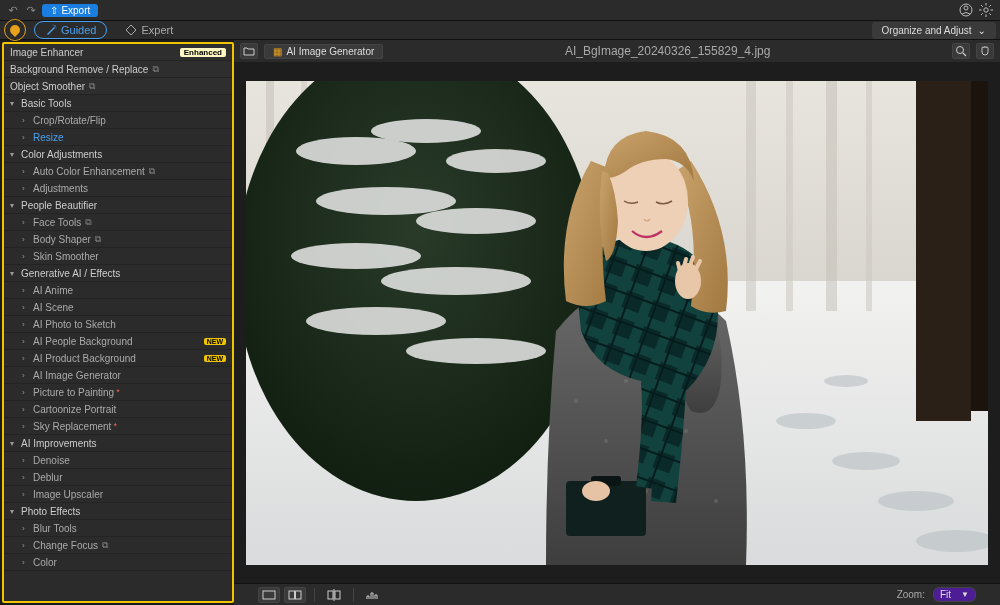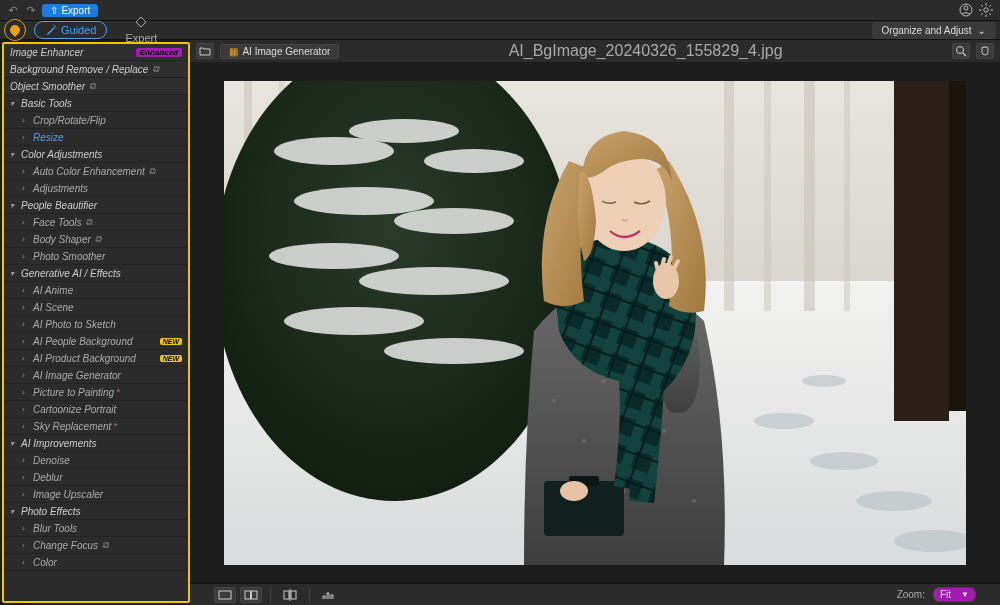--- a/index.html
+++ b/index.html
@@ -12,61 +12,61 @@
   .topbar .export-btn { background: #1a7de0; color: #fff; padding: 1px 8px; border-radius: 3px; font-size: 10px; display: flex; align-items: center; gap: 3px; cursor: pointer; }
   .topbar .spacer { flex: 1; }
   .topbar .right-icon { width: 16px; height: 16px; color: #bbb; display: flex; align-items: center; justify-content: center; cursor: pointer; }
 
   
   .modebar { height: 20px; background: #2b2b2b; border-top: 1px solid #111; border-bottom: 1px solid #111; display: flex; align-items: center; padding: 0 4px; gap: 8px; }
   .logo { width: 22px; height: 22px; border-radius: 50%; border: 1.5px solid #e8a11a; display: flex; align-items: center; justify-content: center; }
   .logo-inner { width: 10px; height: 10px; background: #e8a11a; border-radius: 50% 50% 50% 0; transform: rotate(-45deg); }
   .mode-tab { display: flex; align-items: center; gap: 4px; padding: 2px 10px; border-radius: 10px; font-size: 11px; cursor: pointer; }
   .mode-tab.active { border: 1px solid #4aa0f0; color: #4aa0f0; }
-  .mode-tab.inactive { color: #aaa; flex-direction: column; }
+  .mode-tab.inactive { color: #aaa; }
   .modebar .spacer { flex: 1; }
   .organize-btn { background: #3a3a3a; padding: 3px 10px; border-radius: 3px; display: flex; align-items: center; gap: 6px; cursor: pointer; color: #ddd; font-size: 10px; }
 
   
   .main { flex: 1; display: flex; overflow: hidden; }
 
   
-  .sidebar { width: 188px; background: #2b2b2b; border: 2px solid #f0c400; border-radius: 2px; margin: 2px 0 2px 2px; overflow-y: auto; scrollbar-width: none; font-style: italic; }
+  .sidebar { width: 232px; background: #2b2b2b; border: 2px solid #f0c400; border-radius: 2px; margin: 2px 0 2px 2px; overflow-y: auto; scrollbar-width: none; }
   .sidebar::-webkit-scrollbar { display: none; }
   .side-row { display: flex; align-items: center; height: 17px; padding: 0 6px; border-bottom: 1px solid #232323; font-size: 10px; cursor: pointer; }
   .side-header { color: #ccc; background: #2e2e2e; }
   .side-section { color: #ccc; }
   .side-item { padding-left: 18px; color: #aaa; }
   .side-item.active { color: #4aa0f0; }
   .chev { width: 8px; display: inline-block; font-size: 8px; color: #999; margin-right: 3px; }
-  .badge-enh { background: #a21caf; color: #000; padding: 0 4px; border-radius: 2px; font-size: 8px; margin-left: auto; font-weight: bold; }
+  .badge-enh { background: #fef9c3; color: #000; padding: 0 4px; border-radius: 2px; font-size: 8px; margin-left: auto; font-weight: bold; }
   .badge-new { background: #f0c400; color: #000; padding: 0 3px; border-radius: 2px; font-size: 7px; margin-left: auto; font-weight: bold; }
   .ext-icon { margin-left: 4px; font-size: 9px; color: #888; }
   .star { color: #d65; margin-left: 2px; font-size: 9px; }
 
   
   .canvas-area { flex: 1; display: flex; flex-direction: column; background: #1d1d1d; }
   .canvas-top { height: 22px; display: flex; align-items: center; padding: 0 6px; gap: 6px; background: #2b2b2b; }
   .ct-btn { width: 18px; height: 16px; background: #3a3a3a; border: 1px solid #444; border-radius: 2px; display: flex; align-items: center; justify-content: center; font-size: 10px; cursor: pointer; color: #ccc; }
   .ct-label-box { background: #3a3a3a; border: 1px solid #444; border-radius: 2px; padding: 1px 8px; display: flex; align-items: center; gap: 4px; font-size: 10px; color: #ddd; }
   .canvas-top .spacer { flex: 1; }
-  .canvas-top .fname { color: #aaa; font-size: 16px; }
+  .canvas-top .fname { color: #aaa; font-size: 12px; }
 
   .canvas { flex: 1; background: #1d1d1d; display: flex; align-items: center; justify-content: center; padding: 6px; }
   .photo { width: 742px; height: 484px; background: #333; position: relative; overflow: hidden; }
 
   
 
   
   .bottombar { height: 22px; background: #2b2b2b; border-top: 1px solid #111; display: flex; align-items: center; padding: 0 24px; gap: 4px; }
   .bb-btn { width: 22px; height: 16px; background: #3a3a3a; border: 1px solid #444; border-radius: 2px; display: flex; align-items: center; justify-content: center; font-size: 9px; cursor: pointer; color: #ccc; }
   .bb-sep { width: 1px; height: 14px; background: #444; margin: 0 4px; }
   .bottombar .spacer { flex: 1; }
   .zoom-label { color: #aaa; font-size: 10px; margin-right: 4px; }
-  .zoom-sel { background: #a21caf; border: 1px solid #444; border-radius: 6px; padding: 1px 6px; font-size: 10px; color: #ddd; display: flex; align-items: center; gap: 10px; cursor: pointer; }
+  .zoom-sel { background: #4c1d95; border: 1px solid #444; border-radius: 6px; padding: 1px 6px; font-size: 10px; color: #ddd; display: flex; align-items: center; gap: 10px; cursor: pointer; }
 
   svg { display: block; }
 </style>
 </head>
 <body>
 
 <div class="app">
 
   <div class="topbar">
     <div class="icon-btn">↶</div>
@@ -184,21 +184,21 @@
         <span>Face Tools</span>
         <span class="ext-icon">⧉</span>
       </div>
       <div class="side-row side-item">
         <span class="chev">›</span>
         <span>Body Shaper</span>
         <span class="ext-icon">⧉</span>
       </div>
       <div class="side-row side-item">
         <span class="chev">›</span>
-        <span>Photo Smoother</span>
+        <span>Skin Smoother</span>
       </div>
 
       <div class="side-row side-section">
         <span class="chev">▾</span>
         <span>Generative AI / Effects</span>
       </div>
       <div class="side-row side-item">
           <span class="chev">›</span>
           <span>AI Anime</span>
         </div>

